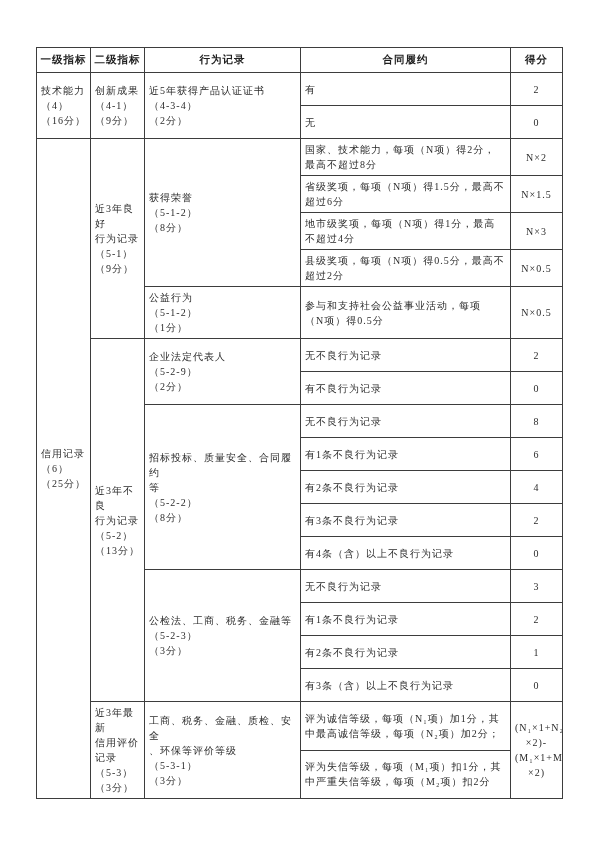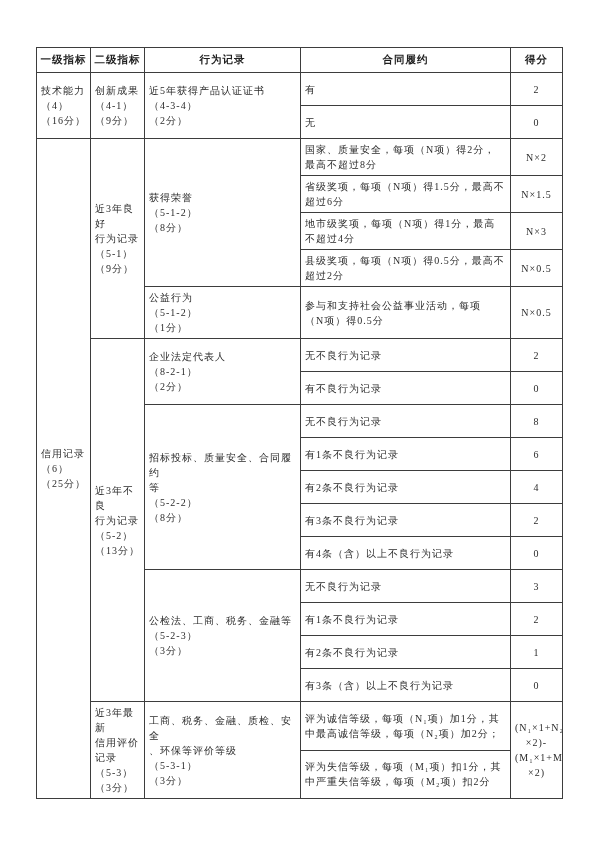--- a/index.html
+++ b/index.html
@@ -106,21 +106,21 @@
           <td class="indicator" rowspan="18">信用记录
 （6）
 （25分）</td>
           <td class="indicator" rowspan="5">近3年良好
 行为记录
 （5-1）
 （9分）</td>
           <td class="indicator" rowspan="4">获得荣誉
 （5-1-2）
 （8分）</td>
-          <td class="criteria">国家、质量安全，每项（N项）得2分，最高不超过8分</td>
+          <td class="criteria">国家、技术能力，每项（N项）得2分，最高不超过8分</td>
           <td class="score">N×2</td>
         </tr>
         <tr>
           <td class="criteria">省级奖项，每项（N项）得1.5分，最高不超过6分</td>
           <td class="score">N×1.5</td>
         </tr>
         <tr>
           <td class="criteria">地市级奖项，每项（N项）得1分，最高不超过4分</td>
           <td class="score">N×3</td>
         </tr>
@@ -135,21 +135,21 @@
           <td class="criteria">参与和支持社会公益事业活动，每项
 （N项）得0.5分</td>
           <td class="score">N×0.5</td>
         </tr>
         <tr>
           <td class="indicator" rowspan="11">近3年不良
 行为记录
 （5-2）
 （13分）</td>
           <td class="indicator" rowspan="2">企业法定代表人
-（8-2-1）
+（5-2-9）
 （2分）</td>
           <td class="criteria">无不良行为记录</td>
           <td class="score">2</td>
         </tr>
         <tr>
           <td class="criteria">有不良行为记录</td>
           <td class="score">0</td>
         </tr>
         <tr>
           <td class="indicator" rowspan="5">招标投标、质量安全、合同履约

